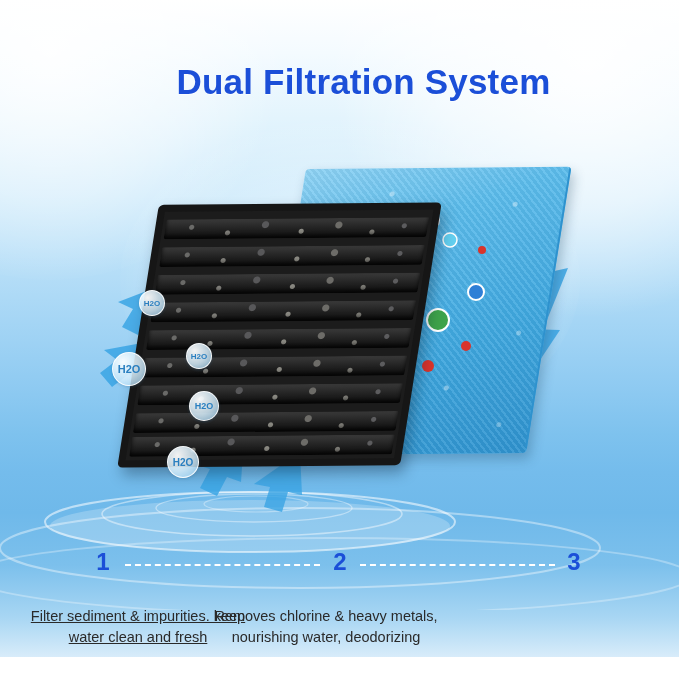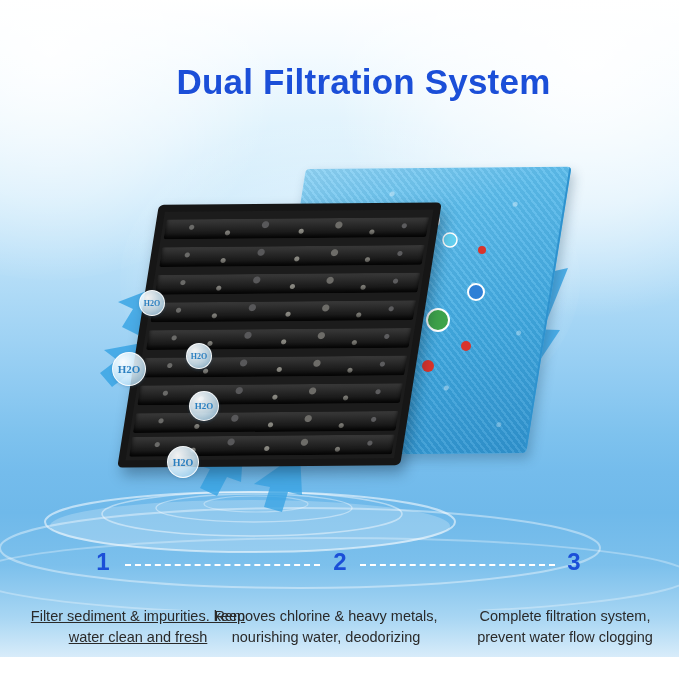--- a/index.html
+++ b/index.html
@@ -167,21 +167,20 @@
     border-radius: 50%;
     background: radial-gradient(circle at 32% 28%, rgba(255,255,255,0.95), rgba(214,238,252,0.85) 55%, rgba(150,205,240,0.75) 100%);
     border: 1px solid rgba(255,255,255,0.9);
     color: #2a7fc0;
     font-size: 10px;
     font-weight: bold;
     display: flex;
     align-items: center;
     justify-content: center;
     box-shadow: 0 1px 3px rgba(60,110,150,0.3);
-    font-family: Liberation Serif, serif;
   }
 
   
   .arrows {
     position: absolute;
     left: 0; top: 0;
     width: 679px; height: 679px;
     pointer-events: none;
   }
 
@@ -319,16 +318,15 @@
   <div class="steps">
     <div class="step-nums">
       <div class="dash" style="left:125px; width:195px;"></div>
       <div class="dash" style="left:360px; width:195px;"></div>
       <div class="step-num" style="left:86px;">1</div>
       <div class="step-num" style="left:323px;">2</div>
       <div class="step-num" style="left:557px;">3</div>
     </div>
     <div class="step-text" style="left:28px; top:58px;text-decoration:underline;">Filter sediment &amp; impurities. keep water clean and fresh</div>
     <div class="step-text" style="left:212px; top:58px; width:228px;">Removes chlorine &amp; heavy metals, nourishing water, deodorizing</div>
-    <div class="step-text" style="left:460px; top:58px; width:210px;">Complete filtration system, prevent water flow clogging</div>
   </div>
 
 </div>
 
 </body></html>

